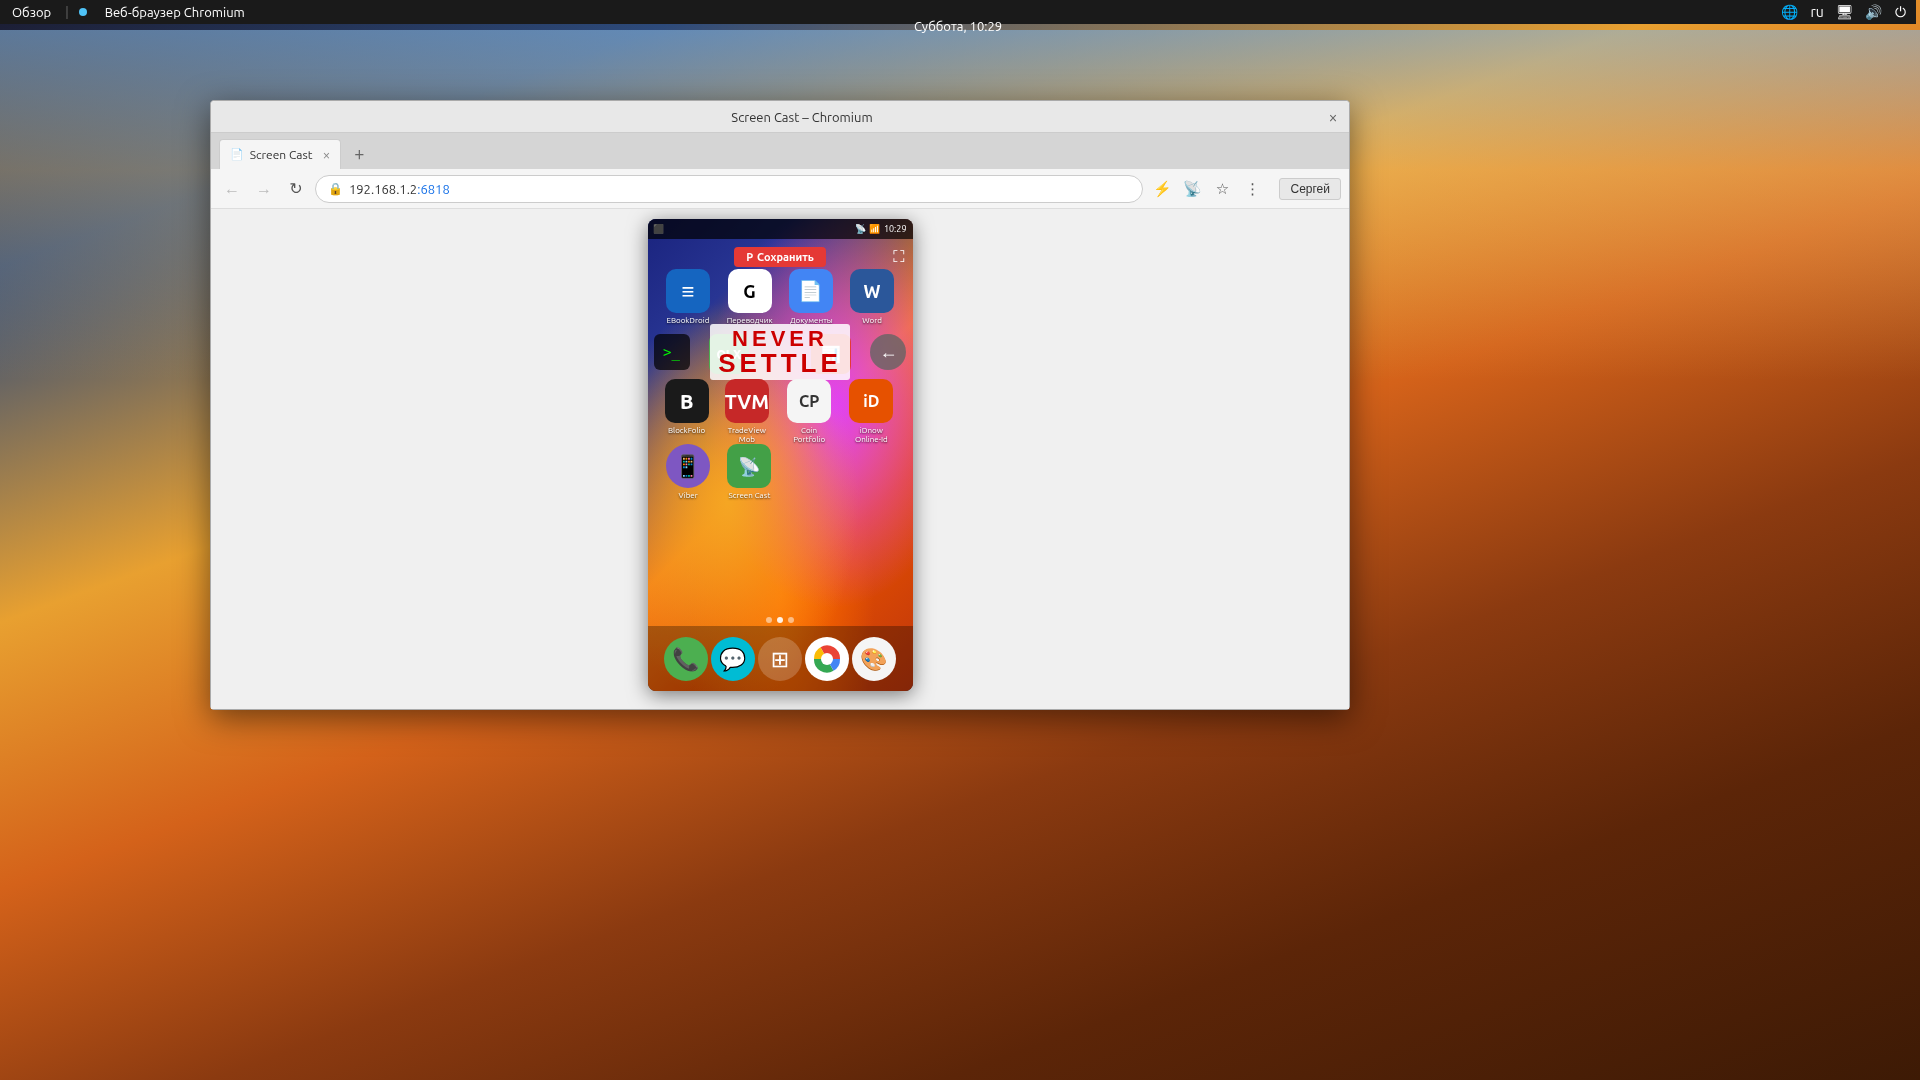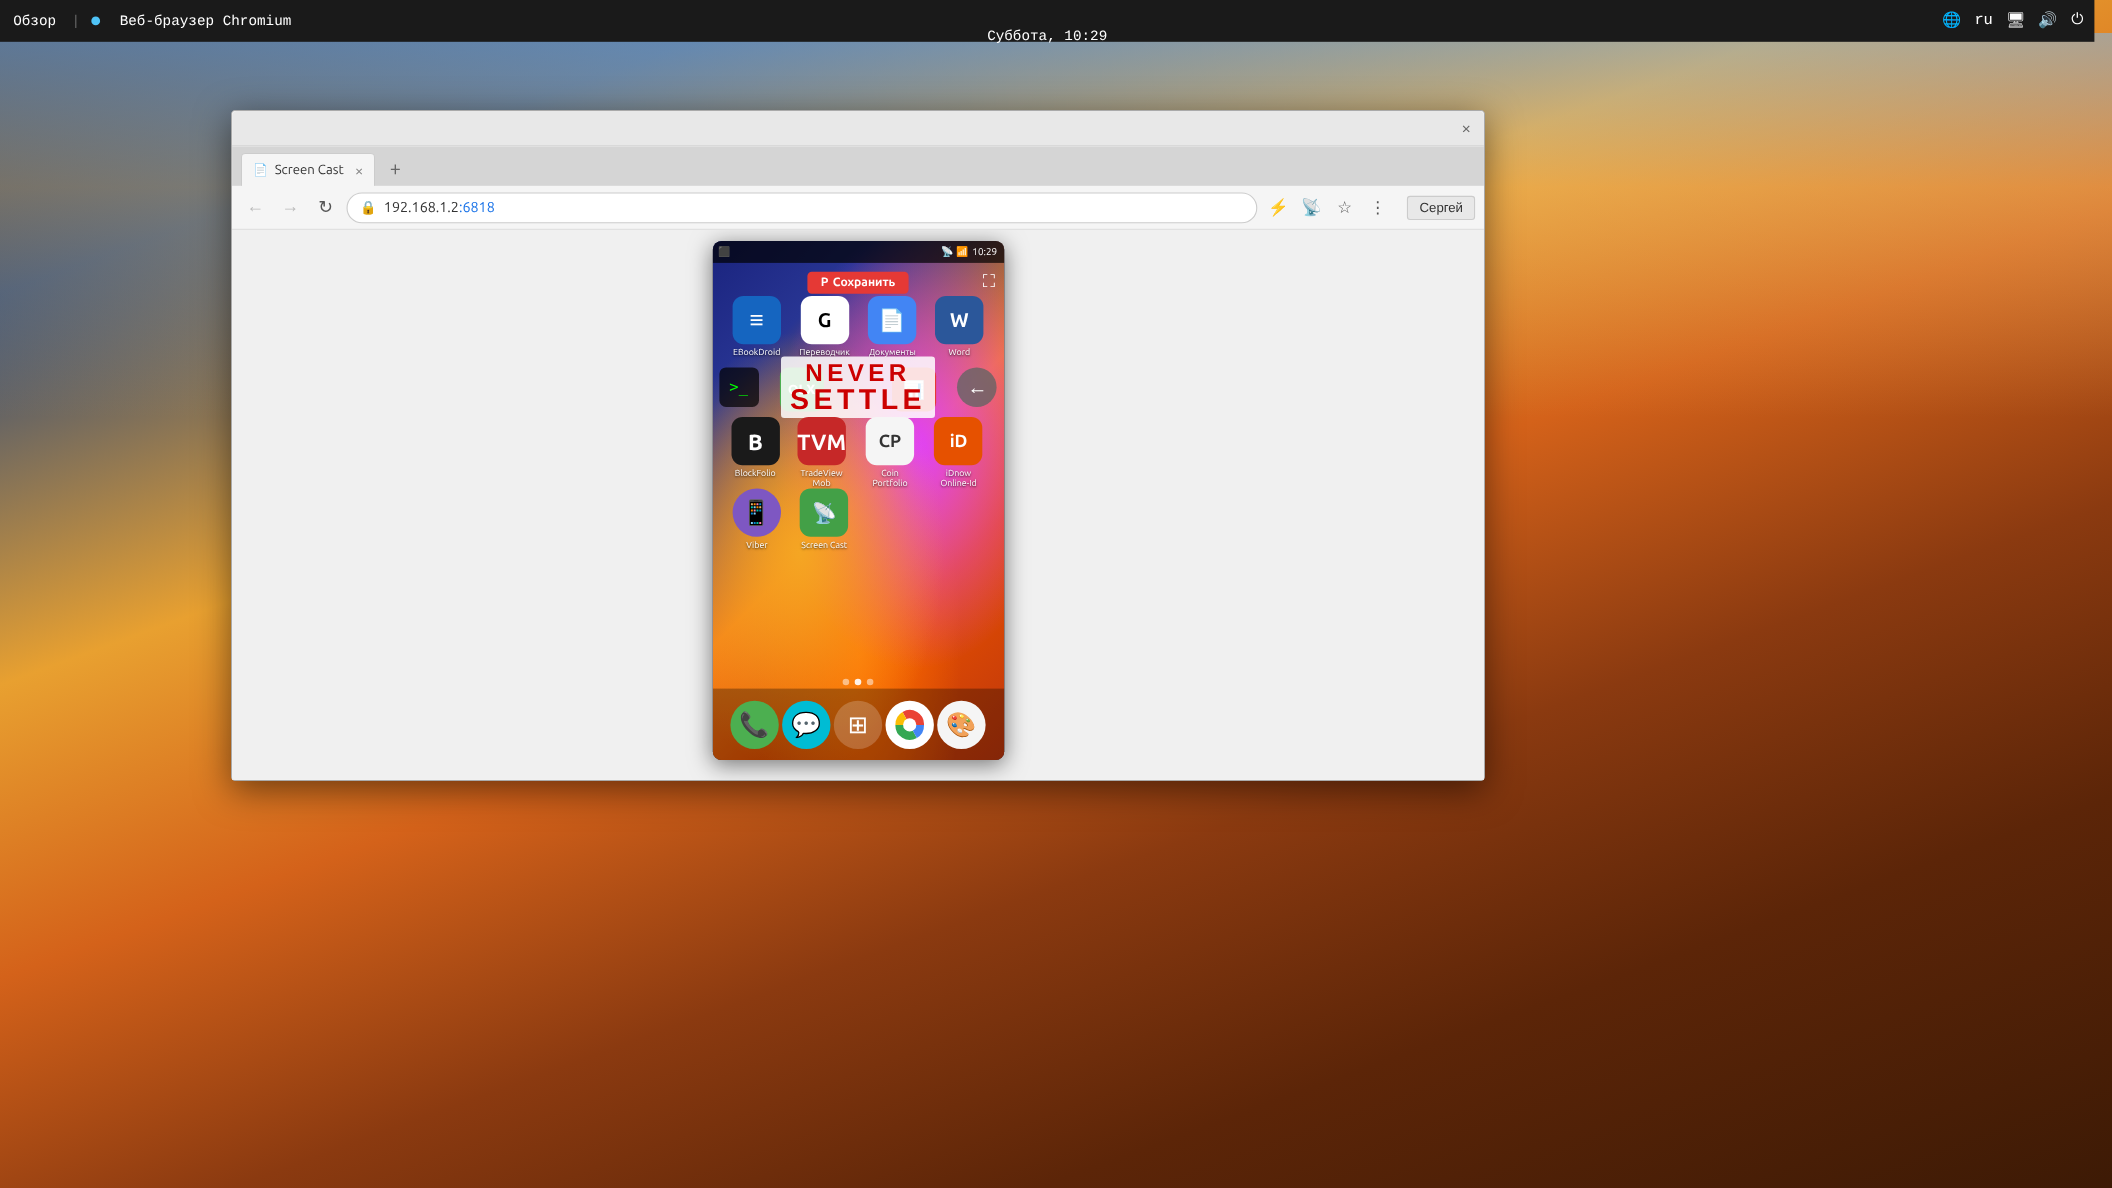--- a/index.html
+++ b/index.html
@@ -42,31 +42,30 @@
         transparent 100%
       );
       z-index: 1;
     }
 
     
     #taskbar {
       position: absolute;
       top: 0;
       left: 0;
-      right: 16px;
-      height: 38px;
+      right: 4px;
+      height: 24px;
       background: #1a1a1a;
       display: flex;
       align-items: center;
       justify-content: space-between;
       z-index: 100;
       padding: 0 8px;
       color: #ffffff;
       font-size: 13px;
-      font-family: Liberation Mono, monospace;
     }
 
     #taskbar-left {
       display: flex;
       align-items: center;
       gap: 10px;
     }
 
     #taskbar-center {
       position: absolute;
@@ -602,20 +601,21 @@
     <span class="taskbar-icon-btn">🖥</span>
     <span class="taskbar-icon-btn">🔊</span>
     <span class="taskbar-icon-btn">⏻</span>
   </div>
 </div>
 
 <div id="browser-window">
 
   <div id="title-bar">
     <div id="title-left"></div>
+    <span id="title-text">Screen Cast – Chromium</span>
     <span id="close-btn">×</span>
   </div>
 
   <div id="tab-bar">
     <div class="tab">
       <span class="tab-icon">📄</span>
       <span>Screen Cast</span>
       <span class="tab-close">×</span>
     </div>
     <div class="new-tab-btn">+</div>

